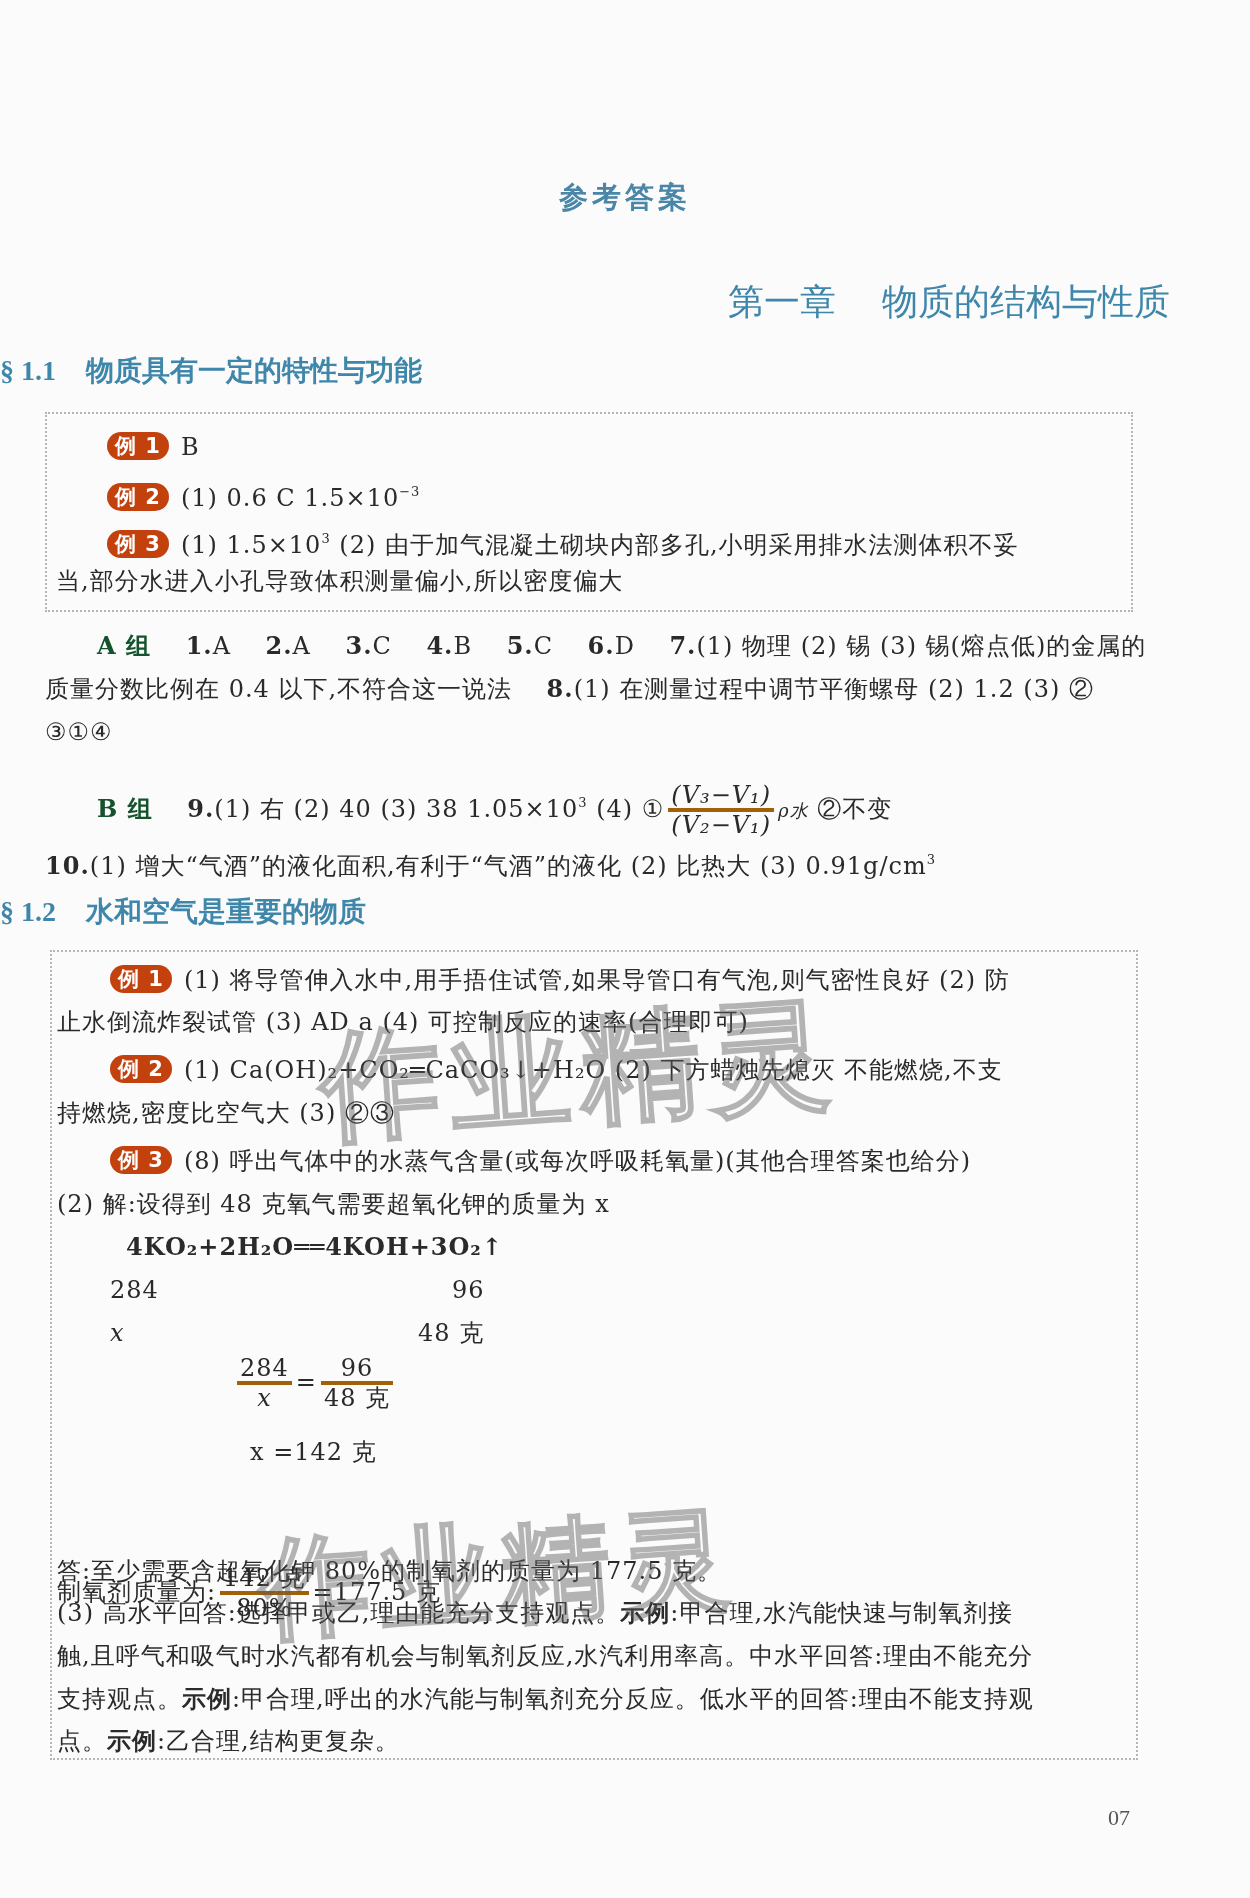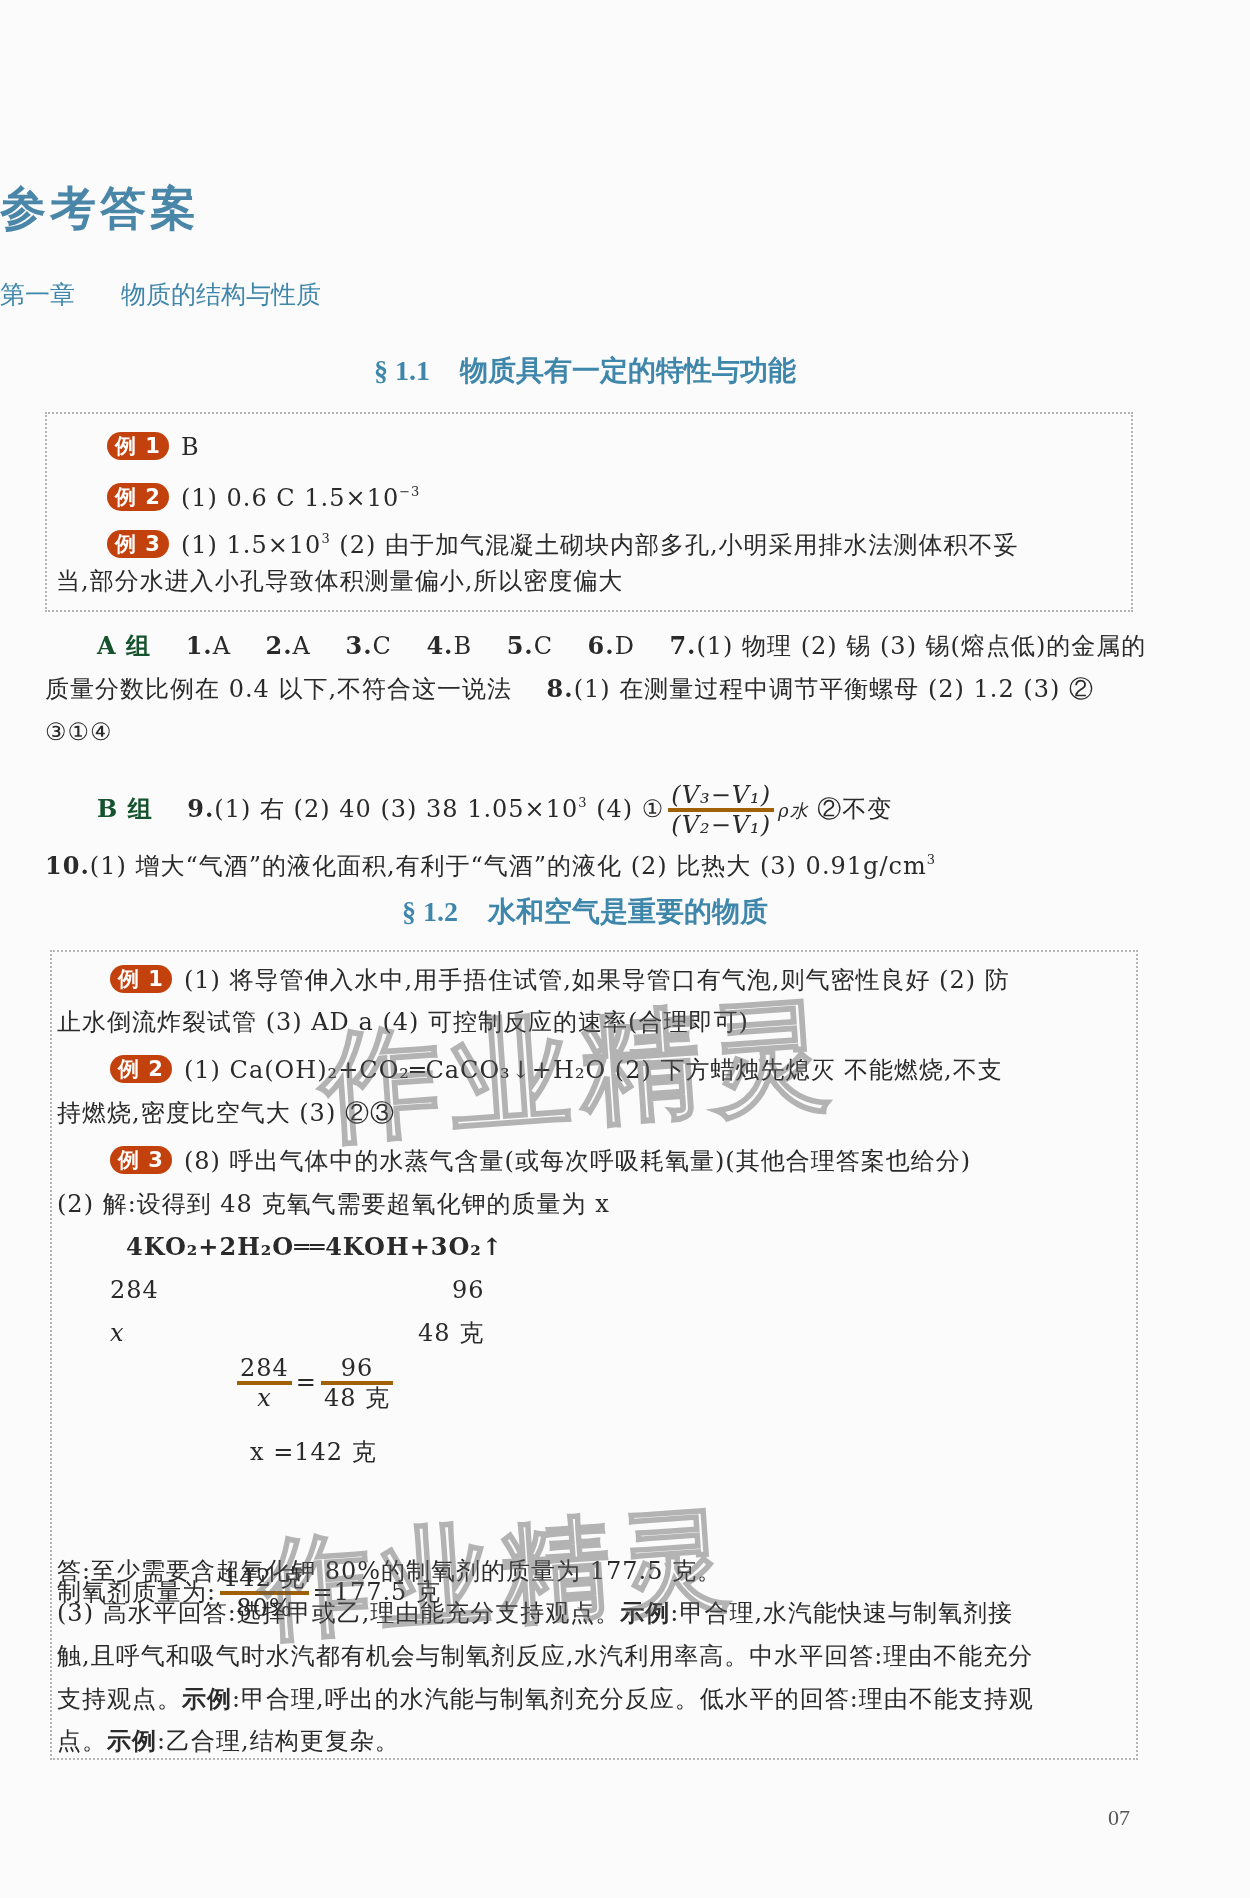--- a/index.html
+++ b/index.html
@@ -4,32 +4,32 @@
 <style>
   html, body { margin:0; padding:0; }
   body {
     width:1250px; height:1898px; position:relative; overflow:hidden;
     background:#fbfbfb;
     font-family:"DejaVu Serif","Liberation Serif",serif;
     color:#2a2a2a;
   }
   .abs { position:absolute; }
   .title {
-    left:0; width:1250px; top:178px; 
-    font-size:46px; font-weight:bold; color:#4a86a8; letter-spacing:4px;
+    left:0; width:1250px; top:178px; text-align:center;
+    font-size:29px; font-weight:bold; color:#4a86a8; letter-spacing:4px;
     font-family:"DejaVu Serif",serif;
   }
   .chapter {
-    left:0; width:1170px; top:278px; text-align:left;
-    font-size:25px; color:#3f86ab;
+    left:0; width:1170px; top:278px; text-align:right;
+    font-size:36px; color:#3f86ab;
     font-family:"DejaVu Sans","Liberation Sans",sans-serif;
   }
   .chapter .gap { display:inline-block; width:46px; }
   .section {
-    left:0; width:1170px; text-align:center;
+    left:0; width:1170px; 
     font-size:28px; color:#3f86ab; font-weight:bold;
     font-family:"DejaVu Sans","Liberation Sans",sans-serif;
   }
   .section .num { font-family:"Liberation Serif",serif; margin-right:30px; }
   .box {
     border:2px dotted #b5b5b5;
     box-sizing:border-box;
   }
   .line {
     position:absolute; white-space:nowrap;

